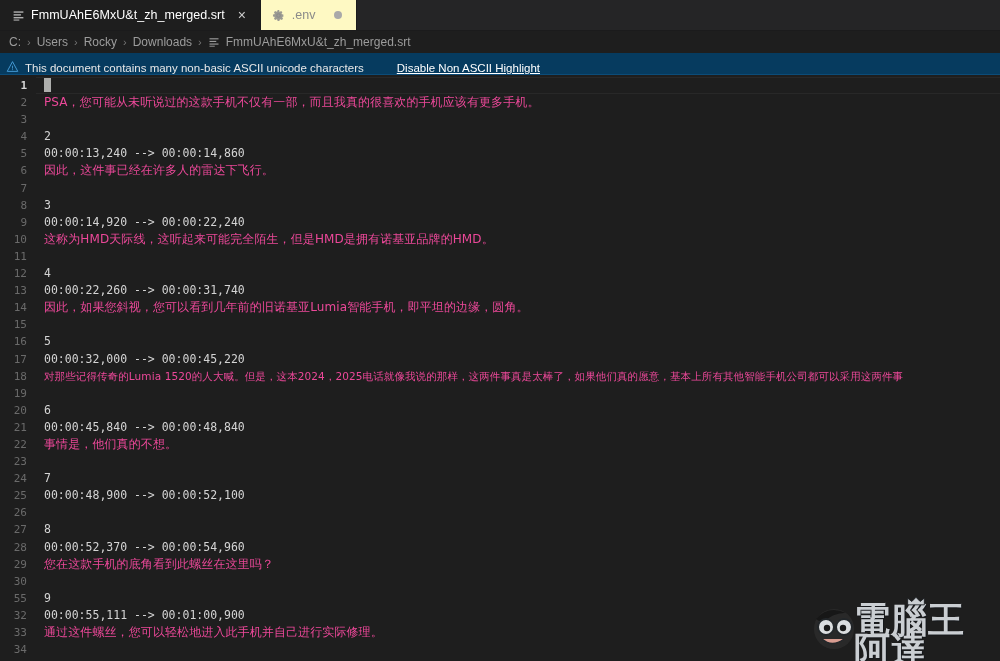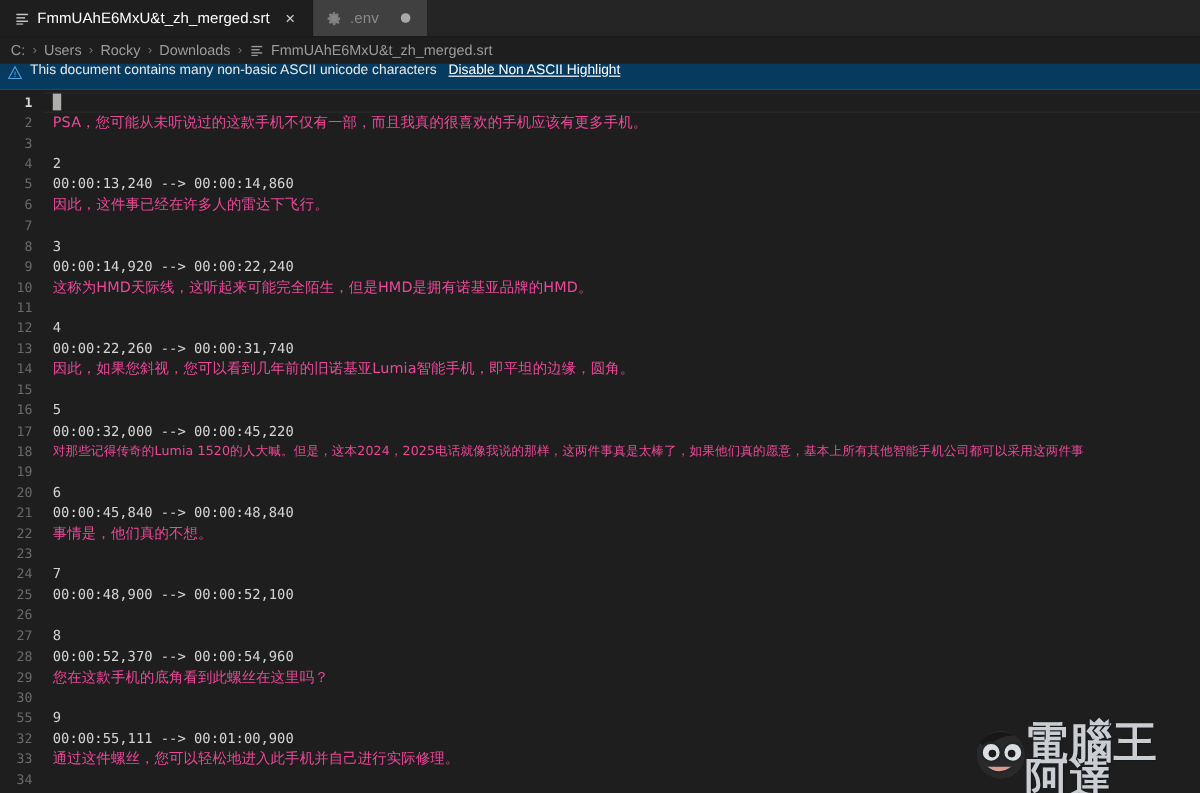--- a/index.html
+++ b/index.html
@@ -31,21 +31,21 @@
     display: flex;
     align-items: stretch;
     border-bottom: 1px solid #1b1b1c;
   }
   .tab {
     display: flex;
     align-items: center;
     padding: 0 10px 0 11px;
     font-size: 12.5px;
     color: #8a8a8a;
-    background: #404040;
+    background: #fef9c3;
     border-right: 1px solid #1b1b1c;
     position: relative;
     white-space: nowrap;
     cursor: pointer;
     user-select: none;
   }
   .tab.active {
     background: #1e1e1e;
     color: #ffffff;
   }
@@ -139,42 +139,42 @@
     margin-right: 5px;
     flex: none;
   }
 
   
   .notifbar {
     height: 21px;
     min-height: 21px;
     background: #063b5f;
     display: flex;
-    align-items: flex-start;
+    align-items: flex-end;
     padding-left: 5px;
     font-size: 12px;
     color: #e8e8e8;
     white-space: nowrap;
     overflow: hidden;
     border-bottom: 1px solid #0b4c79;
   }
   .notif-icon {
     width: 15px;
     height: 15px;
     display: inline-flex;
     align-items: center;
     justify-content: center;
     margin-right: 5px;
     flex: none;
   }
   .notif-text {
     font-size: 11.5px;
   }
   .notif-action {
-    margin-left: 10px;
+    margin-left: 33px;
     font-size: 11.5px;
     color: #ffffff;
     text-decoration: underline;
     cursor: pointer;
   }
 
   
   .editor {
     flex: 1 1 auto;
     position: relative;

